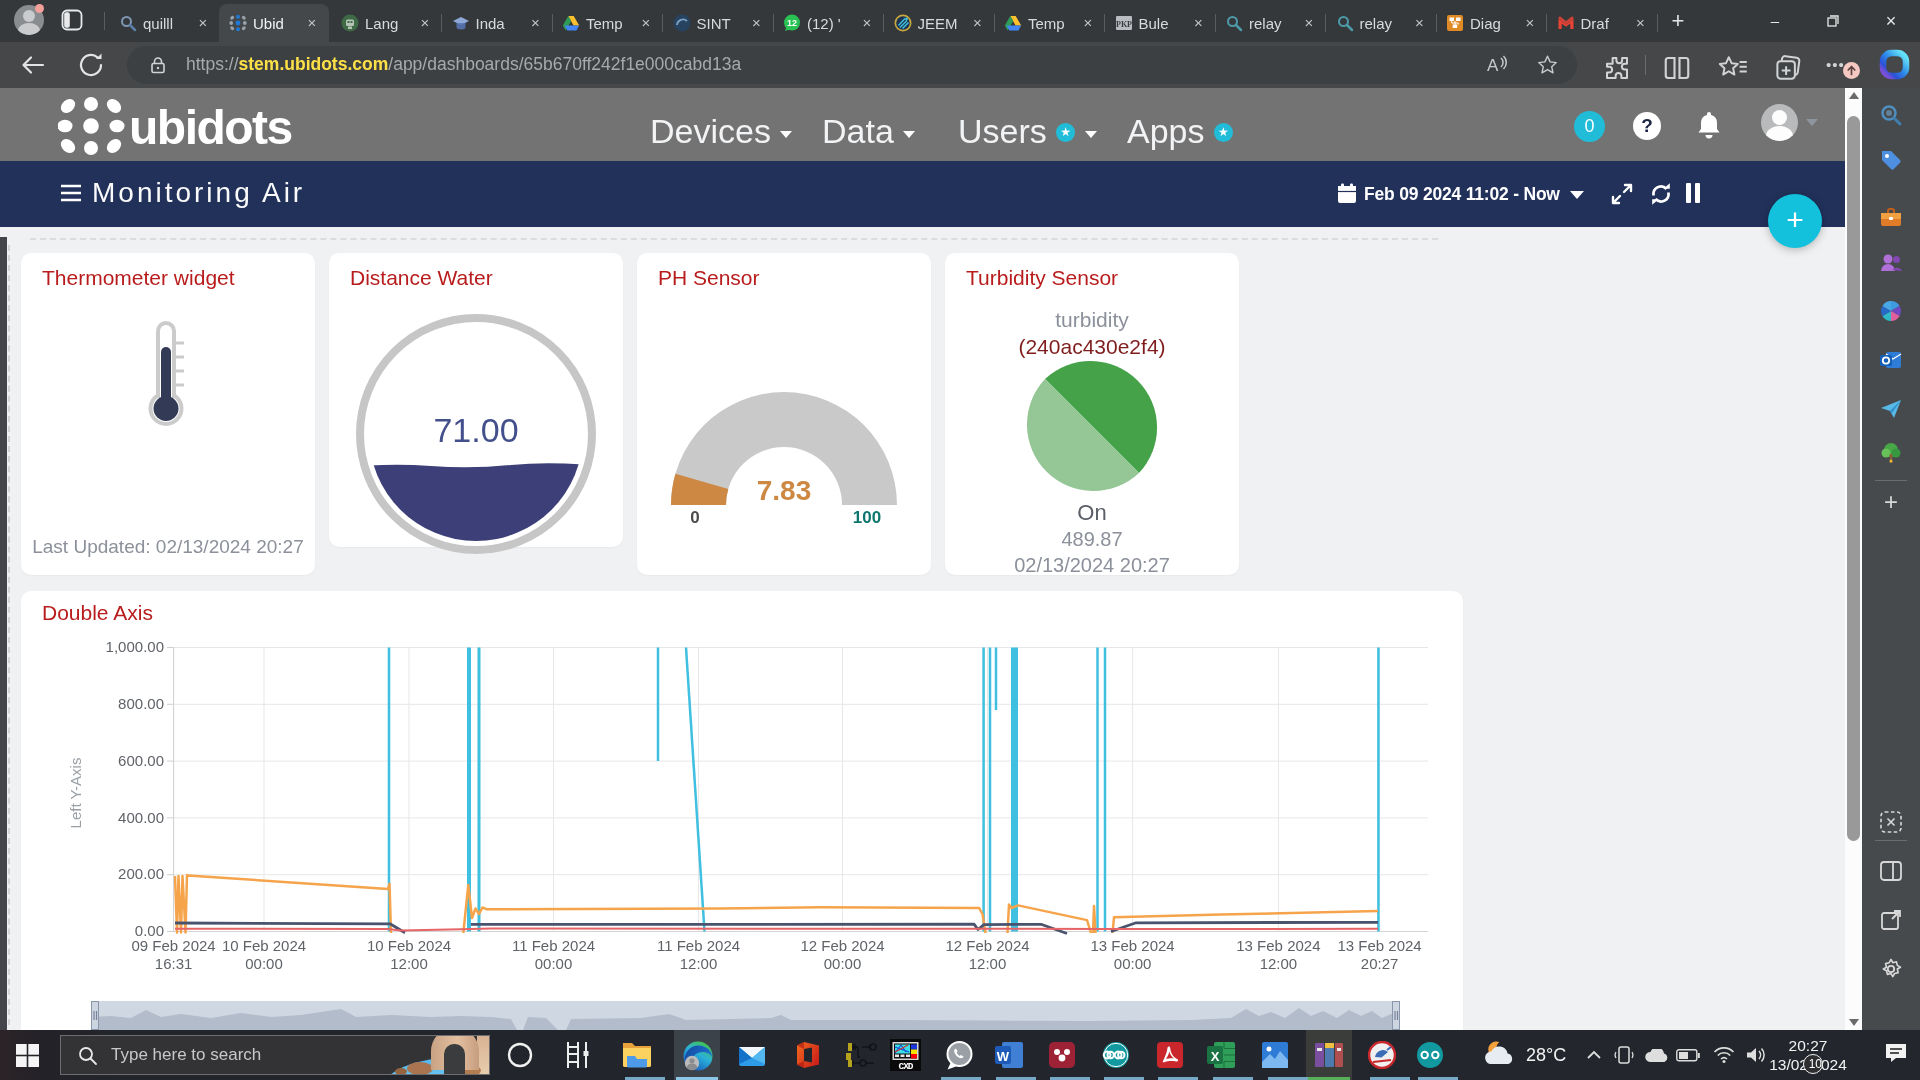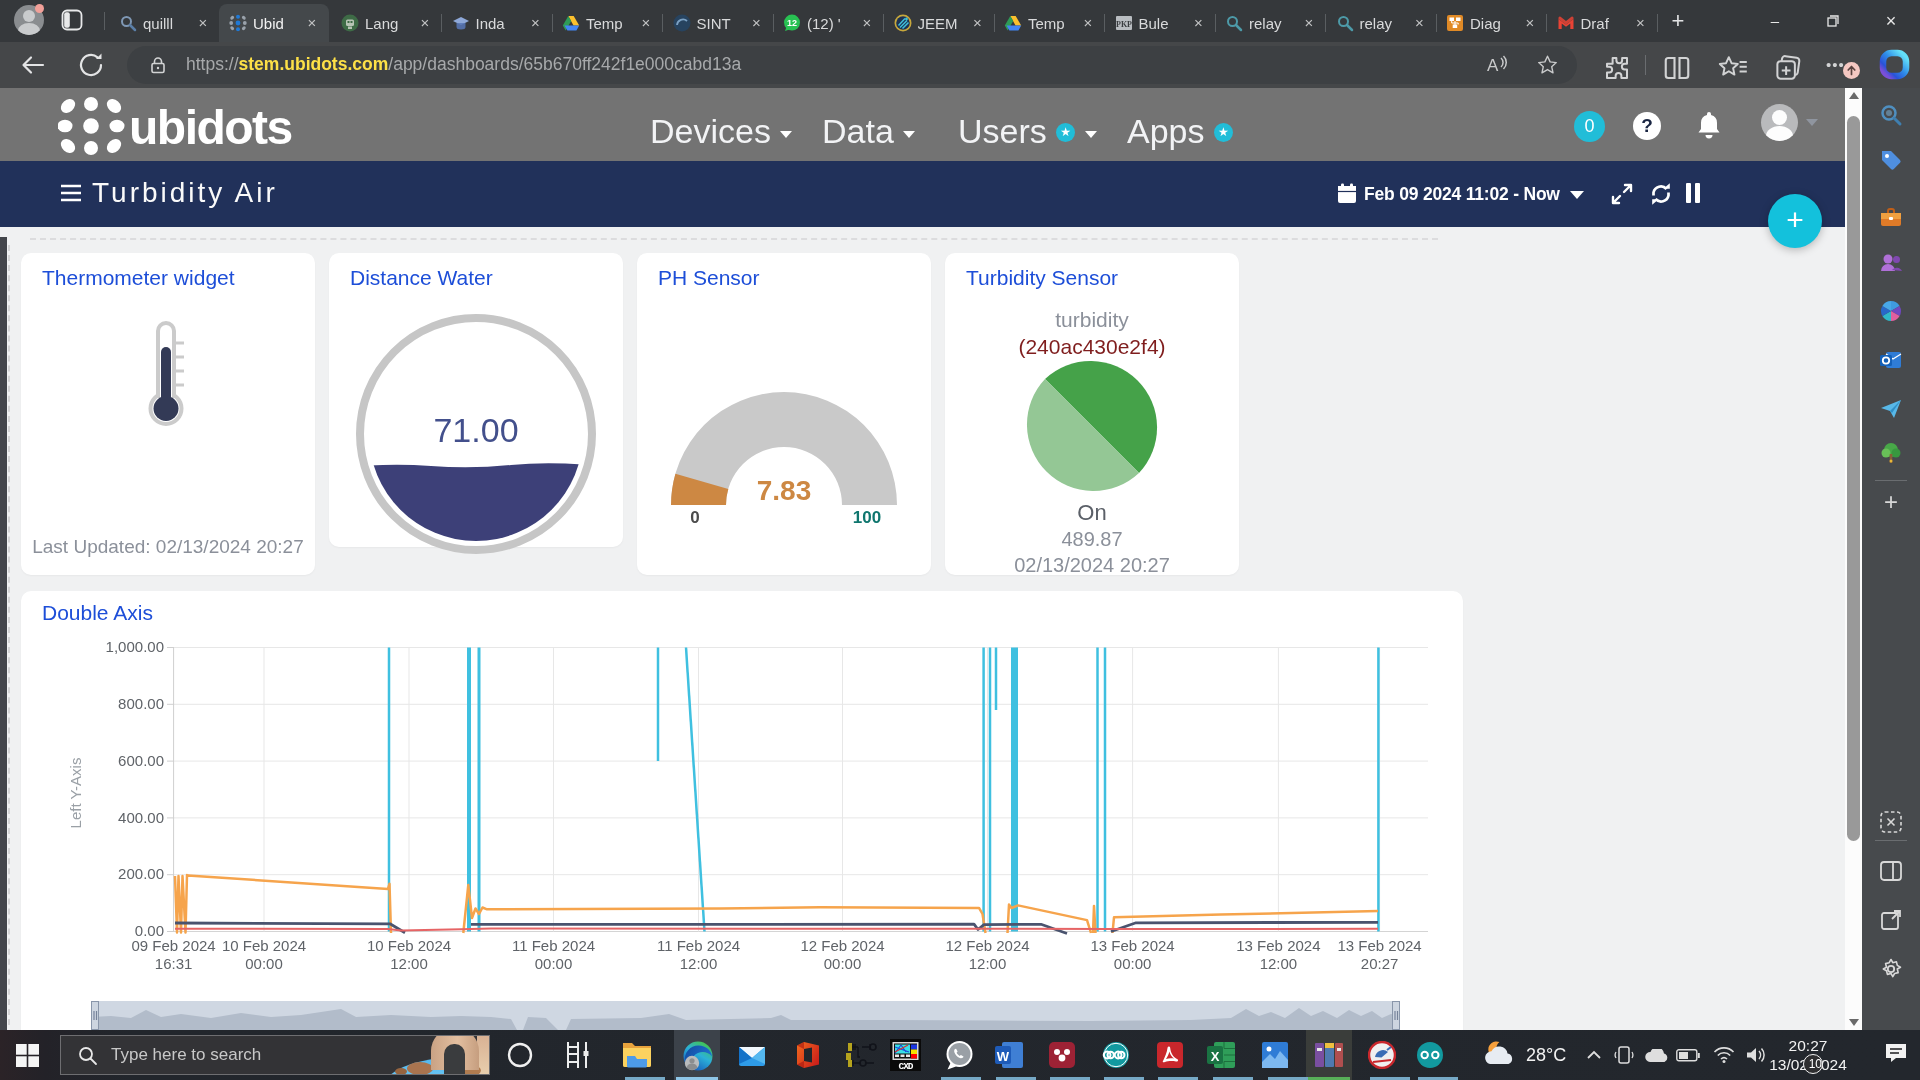--- a/index.html
+++ b/index.html
@@ -36,21 +36,21 @@
 #nav1 .menu { position:absolute; top:24px; color:#f2f3f5; font-size:34px; }
 #nav2 { position:absolute; left:0; top:161px; width:1845px; height:66px; background:#21315a; }
 #nav2 .title { position:absolute; left:92px; top:16px; color:#fafafa; font-size:28px; letter-spacing:3px; }
 .caret { display:inline-block; width:0; height:0; border-left:6px solid transparent; border-right:6px solid transparent; border-top:7px solid #fff; vertical-align:middle; }
 .badge { display:inline-block; width:19px; height:19px; border-radius:50%; background:#21bdd8; vertical-align:middle; position:relative; top:-2px; }
 .badge::after { content:"\2605"; position:absolute; left:0; top:0; width:19px; height:19px; color:#fff; font-size:12px; line-height:19px; text-align:center; }
 
 
 #content { position:absolute; left:0; top:227px; width:1845px; height:803px; background:#f0f1f2; }
 .card { position:absolute; background:#fff; border-radius:10px; box-shadow:0 1px 2px rgba(0,0,0,0.04); }
-.ctitle { position:absolute; left:21px; top:13px; font-size:21px; color:#1d4ed8; }
+.ctitle { position:absolute; left:21px; top:13px; font-size:21px; color:#b91c1c; }
 #fab { position:absolute; left:1768px; top:194px; width:54px; height:54px; border-radius:50%; background:#13c1dc; color:#fff; font-size:30px; text-align:center; line-height:52px; box-shadow:0 2px 8px rgba(0,0,0,0.25); }
 
 
 #taskbar { position:absolute; left:0; top:1030px; width:1920px; height:50px; background:linear-gradient(90deg,#2b2327 0px,#232228 45px,#22262c 130px,#23272d 100%); }
 #tsearch { position:absolute; left:60px; top:5px; width:430px; height:40px; background:#333336; border:1px solid #6e6e71; color:#c8c8c8; font-size:17px; line-height:38px; overflow:hidden; }
 .tbline { position:absolute; top:47px; height:3px; background:#76a9c6; }
 </style>
 </head>
 <body>
 <div id="root">
@@ -408,21 +408,21 @@
     <div class="abs" style="left:1761px;top:16px;width:37px;height:37px;border-radius:50%;background:#b9babc;overflow:hidden;">
       <div class="abs" style="left:11px;top:6px;width:15px;height:15px;border-radius:50%;background:#fdfdfd;"></div>
       <div class="abs" style="left:5px;top:22px;width:27px;height:20px;border-radius:50%;background:#fdfdfd;"></div>
     </div>
     <div class="abs" style="left:1806px;top:31px;width:0;height:0;border-left:6px solid transparent;border-right:6px solid transparent;border-top:7px solid #8f959f;"></div>
   </div>
   <div id="nav2">
     <svg class="abs" style="left:60px;top:23px;" width="22" height="18" viewBox="0 0 22 18">
         <path d="M1 2 h20 M1 9 h20 M1 16 h20" stroke="#fff" stroke-width="2.6"></path>
       </svg>
-    <div class="title">Turbidity Air</div>
+    <div class="title">Monitoring Air</div>
 
     <svg class="abs" style="left:1337px;top:183px;"></svg>
     <svg class="abs" style="left:1337px;top:22px;" width="20" height="21" viewBox="0 0 20 21">
         <rect x="1" y="3" width="18" height="17" rx="2" fill="#fff"></rect>
         <rect x="1" y="3" width="18" height="4.5" fill="#fff"></rect>
         <rect x="4" y="0.5" width="3" height="5" rx="1.2" fill="#fff" stroke="#21315a" stroke-width="0"></rect>
         <rect x="13" y="0.5" width="3" height="5" rx="1.2" fill="#fff"></rect>
         <line x1="1" y1="8.5" x2="19" y2="8.5" stroke="#21315a" stroke-width="1.2"></line>
       </svg>
     <div class="abs" style="left:1364px;top:23px;color:#fff;font-size:17.5px;font-weight:bold;letter-spacing:-0.2px;">Feb 09 2024 11:02 - Now</div>

